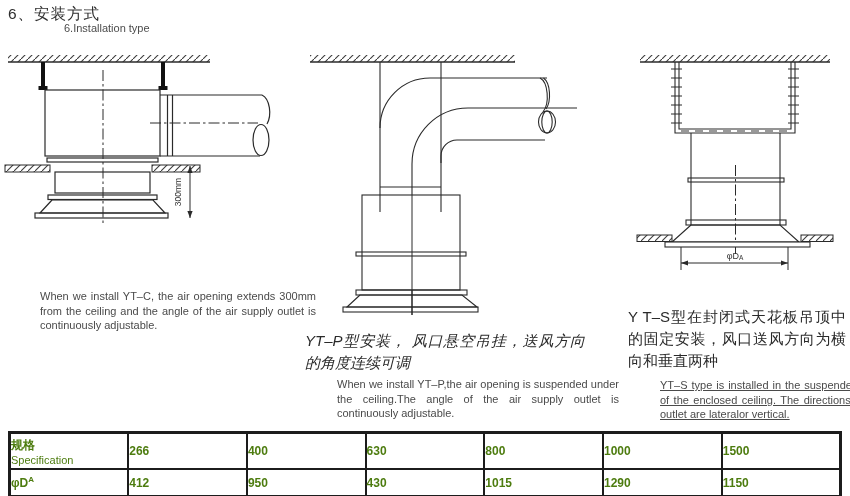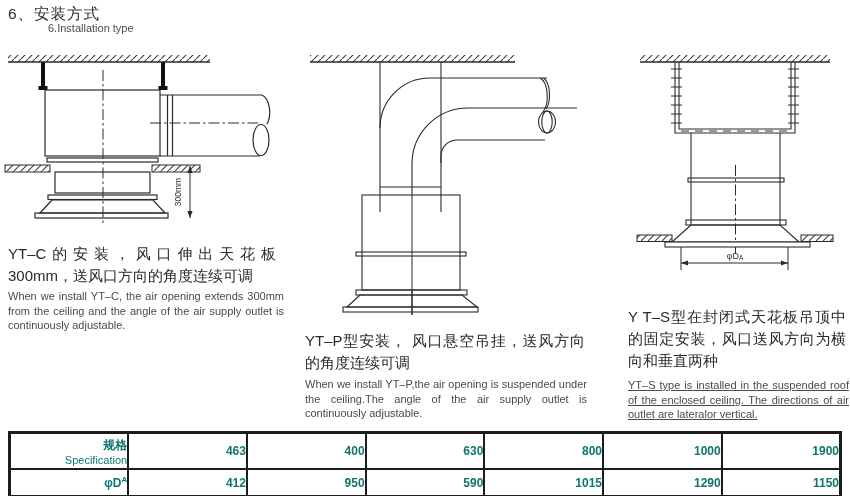--- a/index.html
+++ b/index.html
@@ -2,38 +2,38 @@
 <html><head>
 <meta charset="utf-8">
 <style>
   html,body{margin:0;padding:0;background:#fff;}
   .page{
     position:relative;width:850px;height:496px;background:#fff;overflow:hidden;
     font-family:"Liberation Sans","DejaVu Sans",sans-serif;color:#222;
   }
   .abs{position:absolute;}
   .title-cn{left:8px;top:4px;font-size:15.5px;color:#2e2e2e;letter-spacing:1px;}
-  .title-en{left:8px;top:22px;font-size:11px;color:#4c4c4c;padding-left:40px;}
+  .title-en{left:24px;top:22px;font-size:11px;color:#4c4c4c;padding-left:40px;}
   .cap-cn{font-size:15px;line-height:22px;color:#2a2a2a;text-align:justify;}
-  .cap-en{font-size:11px;line-height:14.5px;color:#4a4a4a;text-align:justify;}
+  .cap-en{font-size:11px;line-height:14.5px;color:#4a4a4a;text-align:justify;margin-left:32px;}
   #cap1-cn{left:8px;top:243px;width:268px;}
   #cap1-en{left:8px;top:289px;width:276px;}
-  #cap2-cn{left:305px;top:330px;width:280px;}
+  #cap2-cn{left:305px;top:330px;width:280px;font-style:italic;}
   #cap2-en{left:305px;top:377px;width:282px;}
   #cap3-cn{left:628px;top:306px;width:218px;}
   #cap3-en{left:628px;top:378px;width:221px;text-decoration:underline;}
   svg text{font-family:"Liberation Sans","DejaVu Sans",sans-serif;fill:#333;}
   table.spec{
     position:absolute;left:8px;top:431px;width:834px;
     border-collapse:collapse;table-layout:fixed;
     border:3px solid #1c1c1c;
   }
   table.spec td{
-    border:2px solid #1c1c1c;text-align:right;vertical-align:middle;
-    font-size:12px;font-weight:bold;color:#0f766e;padding:0;
+    border:2px solid #1c1c1c;text-align:left;vertical-align:middle;
+    font-size:12px;font-weight:bold;color:#4d7c0f;padding:0;
   }
   table.spec tr:first-child td{height:34px;}
   table.spec tr:last-child td{height:25px;margin-top:48px;}
   .hen{font-size:11px;font-weight:normal;}
   td sup{font-size:8px;}
 </style>
 </head>
 <body>
 
 <div class="page">
@@ -166,46 +166,45 @@
         <line x1="61" y1="202" x2="61" y2="225"></line>
         <line x1="168" y1="202" x2="168" y2="225"></line>
         <line x1="61" y1="218" x2="168" y2="218"></line>
         <path d="M61,218 l7,-2.6 v5.2 z" fill="#2a2a2a" stroke="none"></path>
         <path d="M168,218 l-7,-2.6 v5.2 z" fill="#2a2a2a" stroke="none"></path>
       </g>
     </g>
     <text x="115" y="214" text-anchor="middle" font-size="9"><tspan>φD</tspan><tspan font-size="6.5" dy="1">A</tspan></text>
   </svg>
 
-  <div class="abs cap-cn" id="cap1-cn">YT–C的安装，风口伸出天花板300mm，送风口方向的角度连续可调</div>
   <div class="abs cap-en" id="cap1-en">When we install YT–C, the air opening extends 300mm from the ceiling and the angle of the air supply outlet is continuously adjustable.</div>
   <div class="abs cap-cn" id="cap2-cn">YT–P型安装， 风口悬空吊挂，送风方向的角度连续可调</div>
   <div class="abs cap-en" id="cap2-en">When we install YT–P,the air opening is suspended under the ceiling.The angle of the air supply outlet is continuously adjustable.</div>
   <div class="abs cap-cn" id="cap3-cn">Y T–S型在封闭式天花板吊顶中的固定安装，风口送风方向为横向和垂直两种</div>
   <div class="abs cap-en" id="cap3-en">YT–S type is installed in the suspended roof of the enclosed ceiling. The directions of air outlet are lateralor vertical.</div>
 
   <table class="spec">
     <tbody>
         <tr>
       <td>
         <div>规格</div>
         <div class="hen">Specification</div>
       </td>
-      <td>463</td>
+      <td>266</td>
       <td>400</td>
       <td>630</td>
       <td>800</td>
       <td>1000</td>
-      <td>1900</td>
+      <td>1500</td>
     </tr>
     <tr>
       <td><span>φD</span><sup>A</sup></td>
       <td>412</td>
       <td>950</td>
-      <td>590</td>
+      <td>430</td>
       <td>1015</td>
       <td>1290</td>
       <td>1150</td>
     </tr>
   </tbody>
     </table>
 
 </div>
 
 </body></html>

